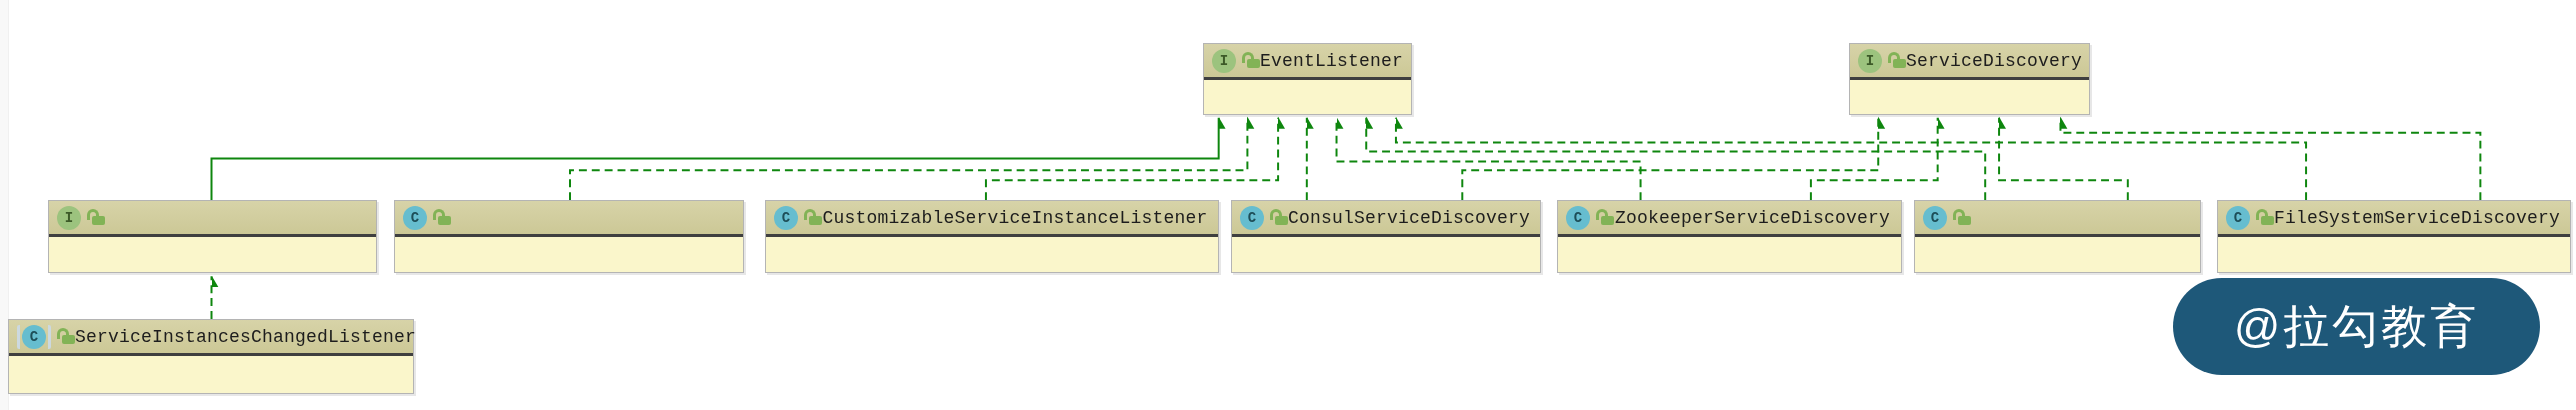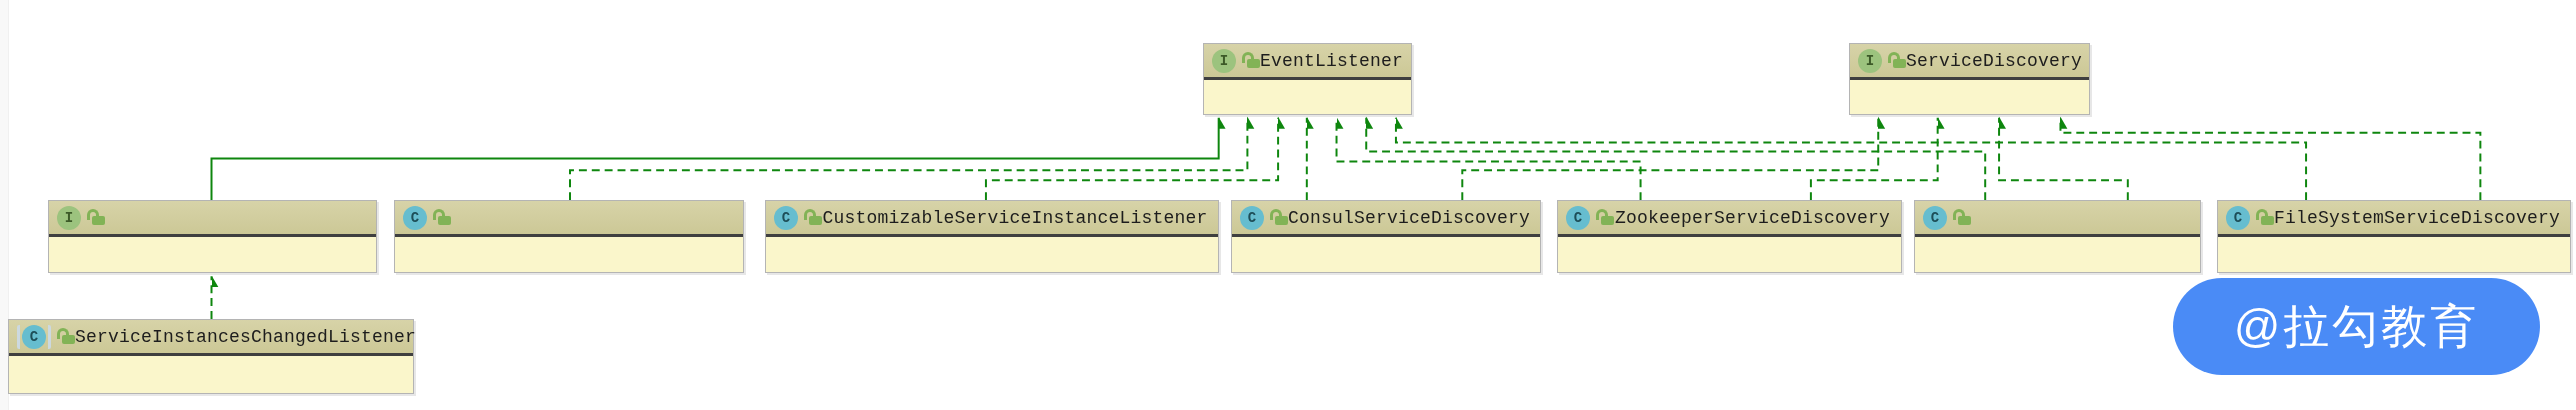--- a/index.html
+++ b/index.html
@@ -35,21 +35,21 @@
 
   .lock { position:relative; width:16px; height:14px; margin-left:8px; flex:0 0 auto; }
   .lock::after { content:""; position:absolute; bottom:0; left:3px; width:13px; height:9px;
                  background:#82b356; border-radius:2px; }
   .lock::before { content:""; position:absolute; top:-2px; left:-2px; width:6px; height:8px;
                   border:3px solid #82b356; border-bottom:none;
                   border-radius:6px 6px 0 0; }
 
   
   .watermark { position:absolute; left:2173px; top:278px; width:367px; height:97px;
-               background:#3b82f6; opacity:0.92; border-radius:49px;
+               background:#0c4a6e; opacity:0.92; border-radius:49px;
                display:flex; align-items:center; justify-content:center; }
   .watermark span { color:#ffffff; font-size:46px; letter-spacing:3px;
                     font-family:"Liberation Sans", sans-serif; }
 </style>
 </head>
 <body>
 
 <div class="canvas">
   <div class="left-strip"></div>
 

